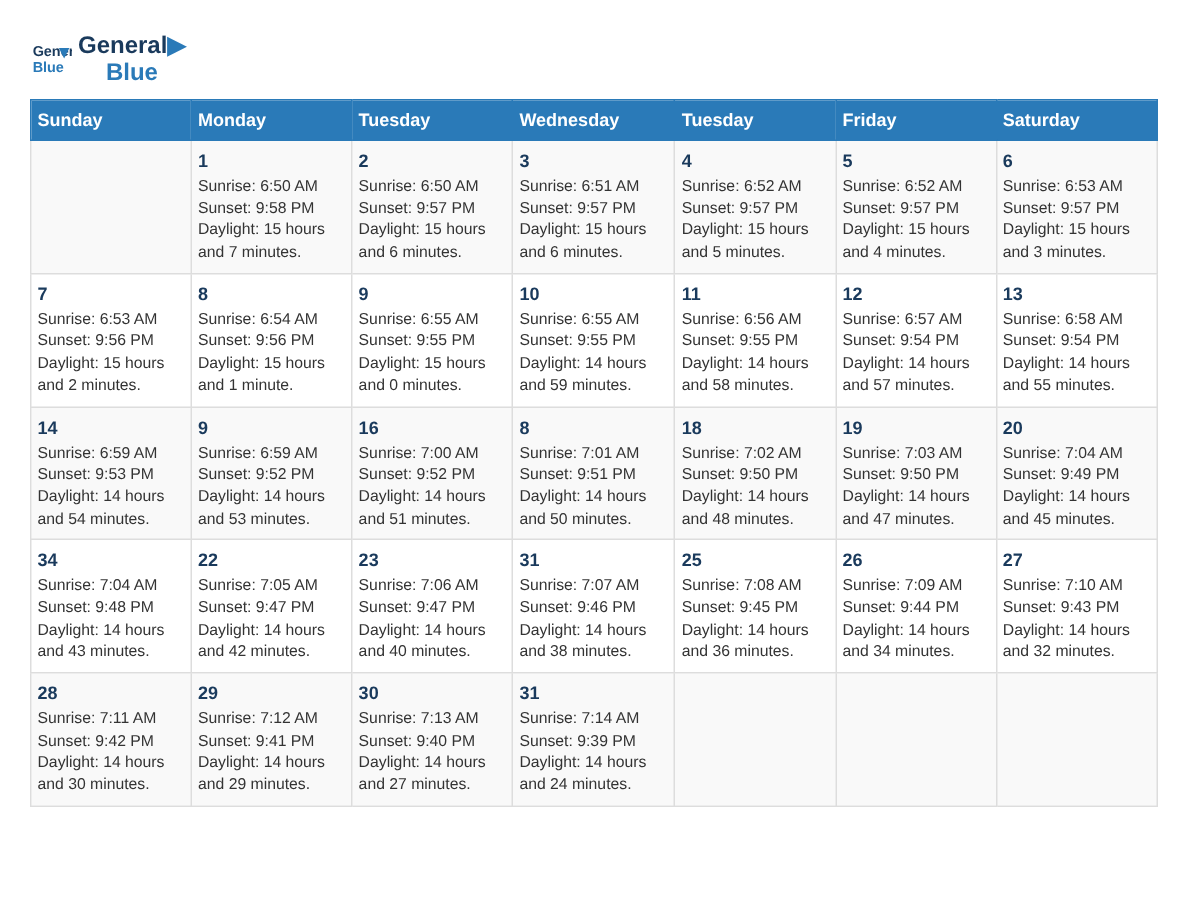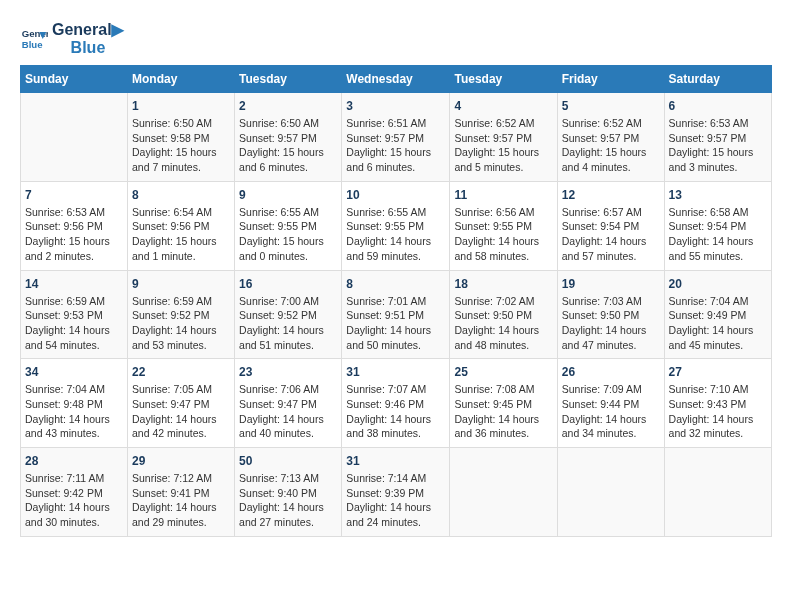--- a/index.html
+++ b/index.html
@@ -232,21 +232,21 @@
       <tr>
         <td>
           <div class="day-num">28</div>
           <div class="day-info">Sunrise: 7:11 AM<br>Sunset: 9:42 PM<br>Daylight: 14 hours<br>and 30 minutes.</div>
         </td>
         <td>
           <div class="day-num">29</div>
           <div class="day-info">Sunrise: 7:12 AM<br>Sunset: 9:41 PM<br>Daylight: 14 hours<br>and 29 minutes.</div>
         </td>
         <td>
-          <div class="day-num">50</div>
+          <div class="day-num">30</div>
           <div class="day-info">Sunrise: 7:13 AM<br>Sunset: 9:40 PM<br>Daylight: 14 hours<br>and 27 minutes.</div>
         </td>
         <td>
           <div class="day-num">31</div>
           <div class="day-info">Sunrise: 7:14 AM<br>Sunset: 9:39 PM<br>Daylight: 14 hours<br>and 24 minutes.</div>
         </td>
         <td></td>
         <td></td>
         <td></td>
       </tr>

